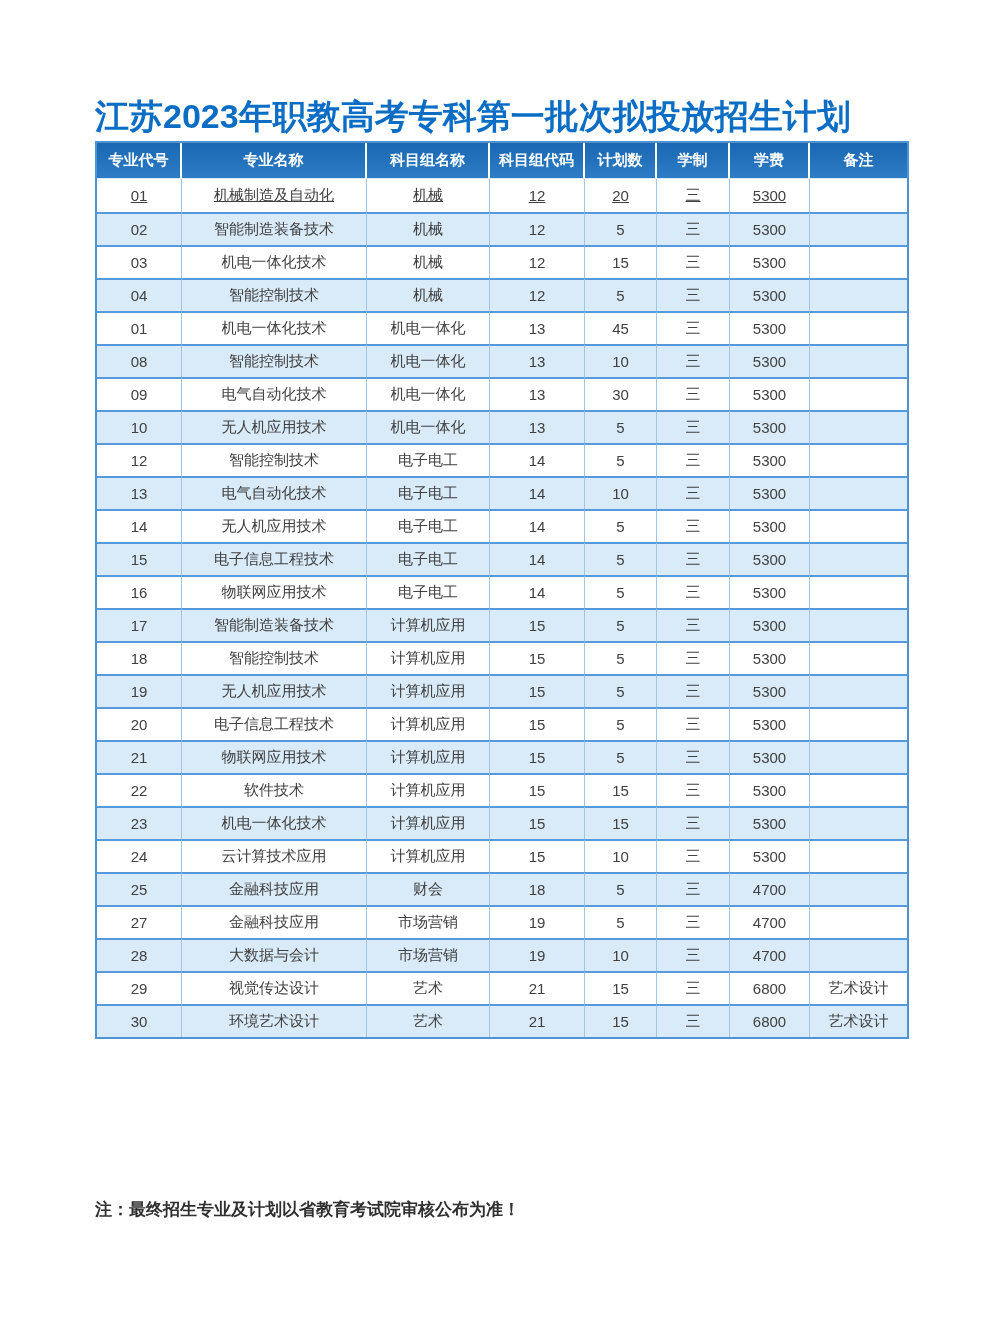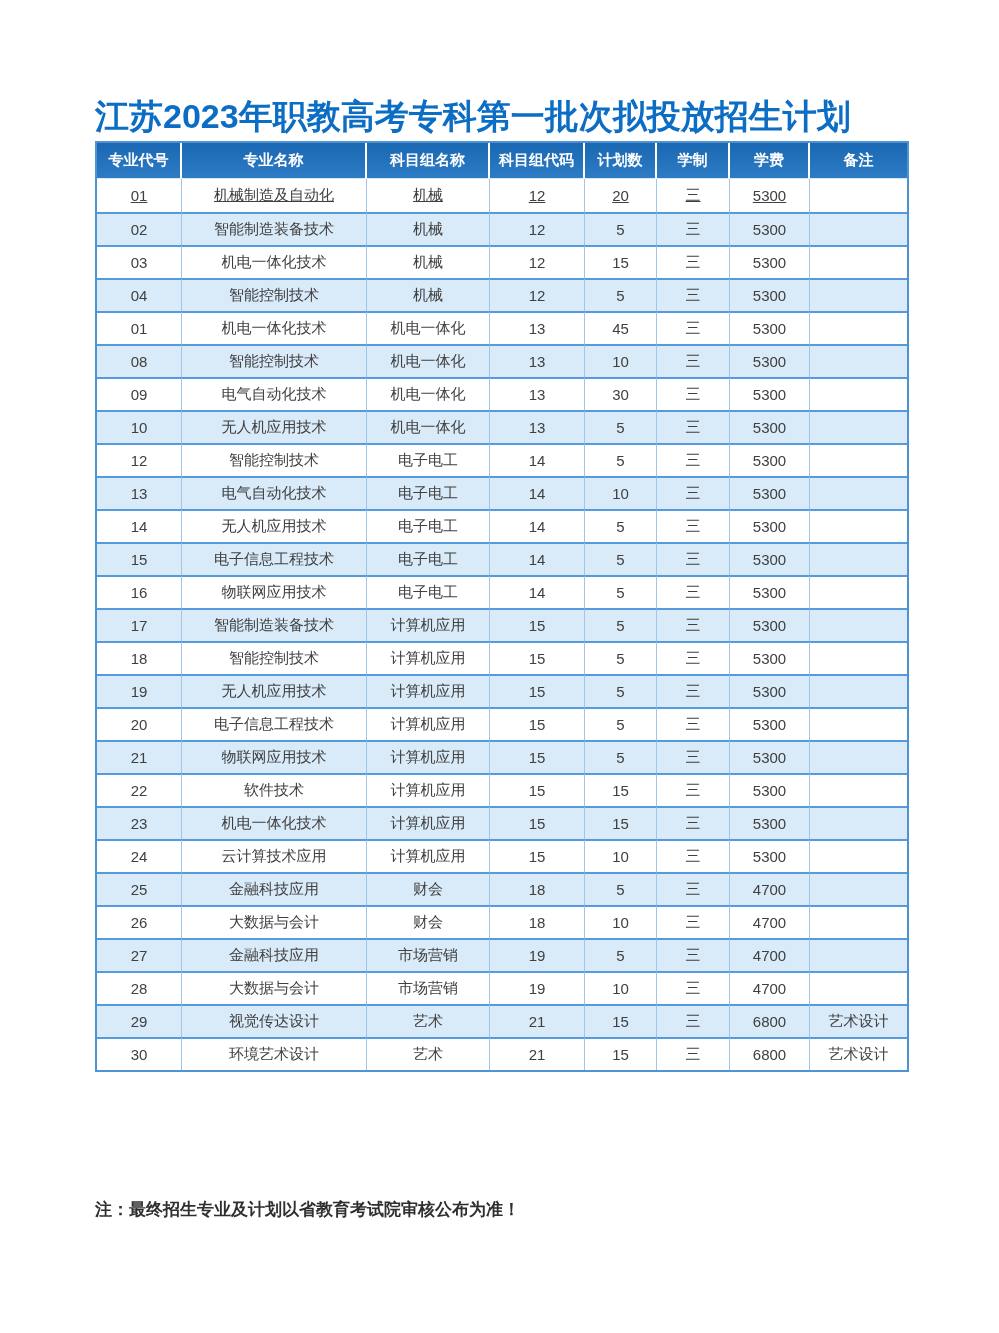--- a/index.html
+++ b/index.html
@@ -321,30 +321,20 @@
           <td>25</td>
           <td>金融科技应用</td>
           <td>财会</td>
           <td>18</td>
           <td>5</td>
           <td>三</td>
           <td>4700</td>
           <td></td>
         </tr>
         <tr>
-          <td>26</td>
-          <td>大数据与会计</td>
-          <td>财会</td>
-          <td>18</td>
-          <td>10</td>
-          <td>三</td>
-          <td>4700</td>
-          <td></td>
-        </tr>
-        <tr>
           <td>27</td>
           <td>金融科技应用</td>
           <td>市场营销</td>
           <td>19</td>
           <td>5</td>
           <td>三</td>
           <td>4700</td>
           <td></td>
         </tr>
         <tr>

